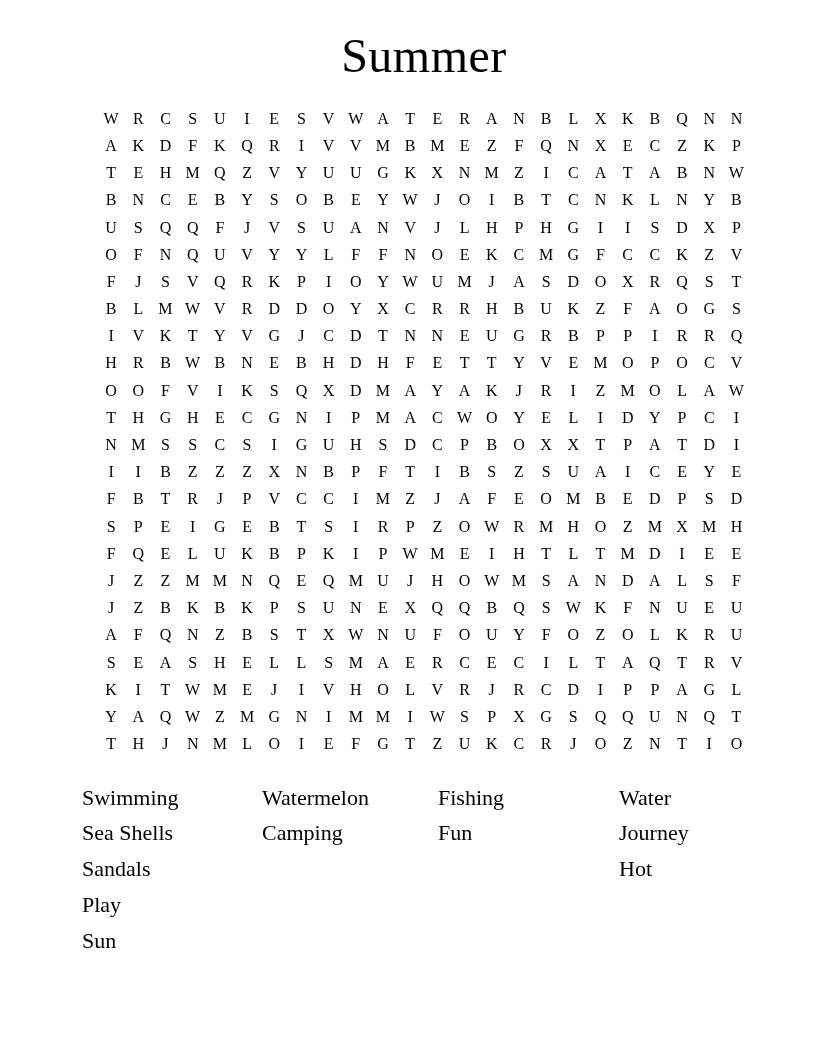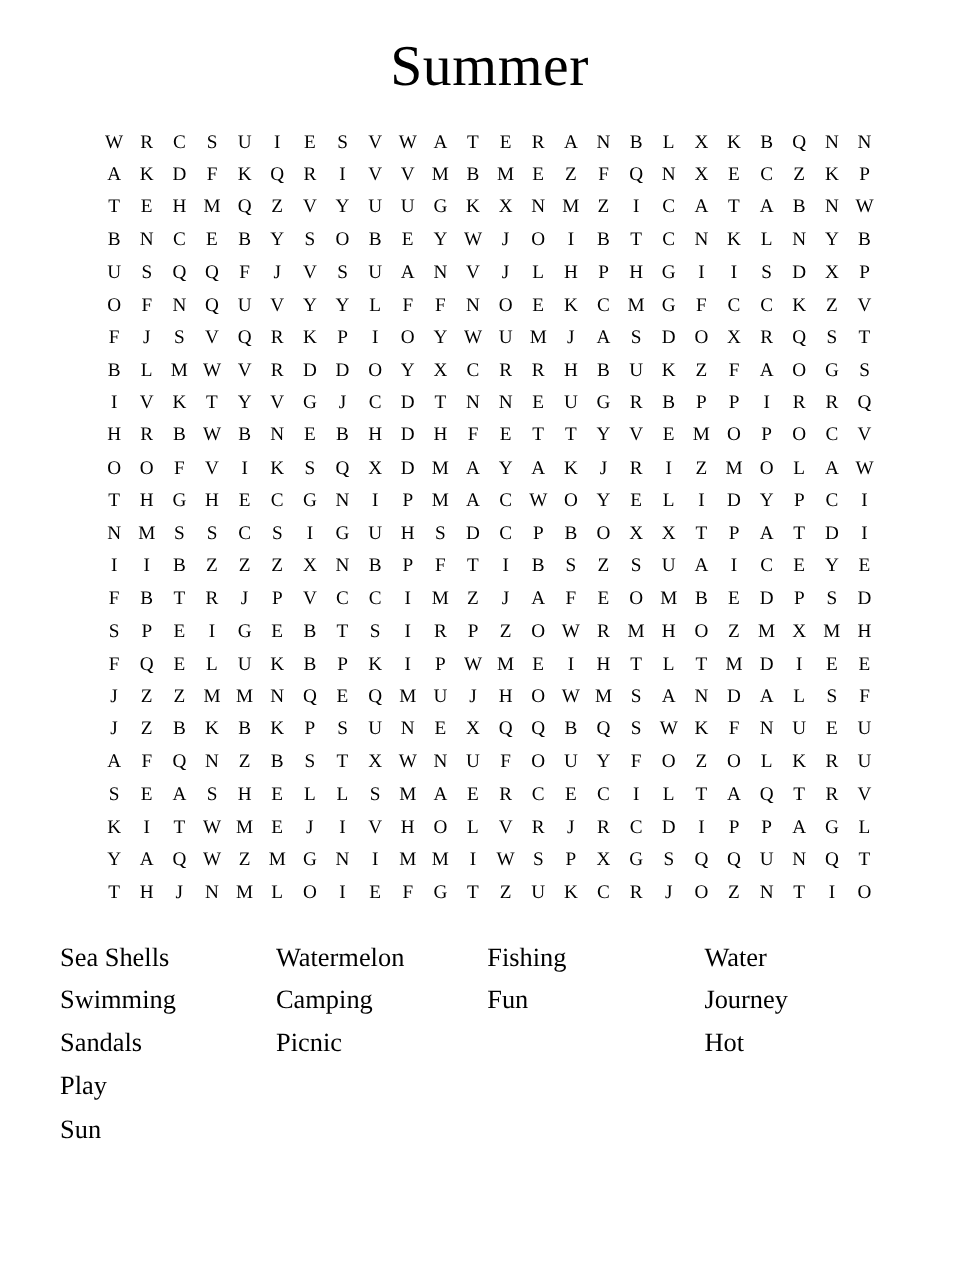--- a/index.html
+++ b/index.html
@@ -8,20 +8,21 @@
     background: #ffffff;
     font-family: "Liberation Serif", "DejaVu Serif", serif;
     color: #000000;
   }
   .page {
     width: 816px;
     height: 1056px;
     background: #ffffff;
     overflow: hidden;
     position: relative;
+    padding-left: 32px;
   }
   .title {
     margin-top: 28px;
     text-align: center;
     font-size: 48px;
     font-weight: normal;
     line-height: 1.15;
     letter-spacing: 0.5px;
   }
   .ws-grid {
@@ -684,30 +685,29 @@
         <span class="cell">Z</span>
         <span class="cell">N</span>
         <span class="cell">T</span>
         <span class="cell">I</span>
         <span class="cell">O</span>
       </div>
     </div>
 
   <div class="word-list">
       <div class="word-col">
+        <div class="word-item">Swimming</div>
         <div class="word-item">Sea Shells</div>
-        <div class="word-item">Swimming</div>
         <div class="word-item">Sandals</div>
         <div class="word-item">Play</div>
         <div class="word-item">Sun</div>
       </div>
       <div class="word-col">
         <div class="word-item">Watermelon</div>
         <div class="word-item">Camping</div>
-        <div class="word-item">Picnic</div>
       </div>
       <div class="word-col">
         <div class="word-item">Fishing</div>
         <div class="word-item">Fun</div>
       </div>
       <div class="word-col">
         <div class="word-item">Water</div>
         <div class="word-item">Journey</div>
         <div class="word-item">Hot</div>
       </div>

